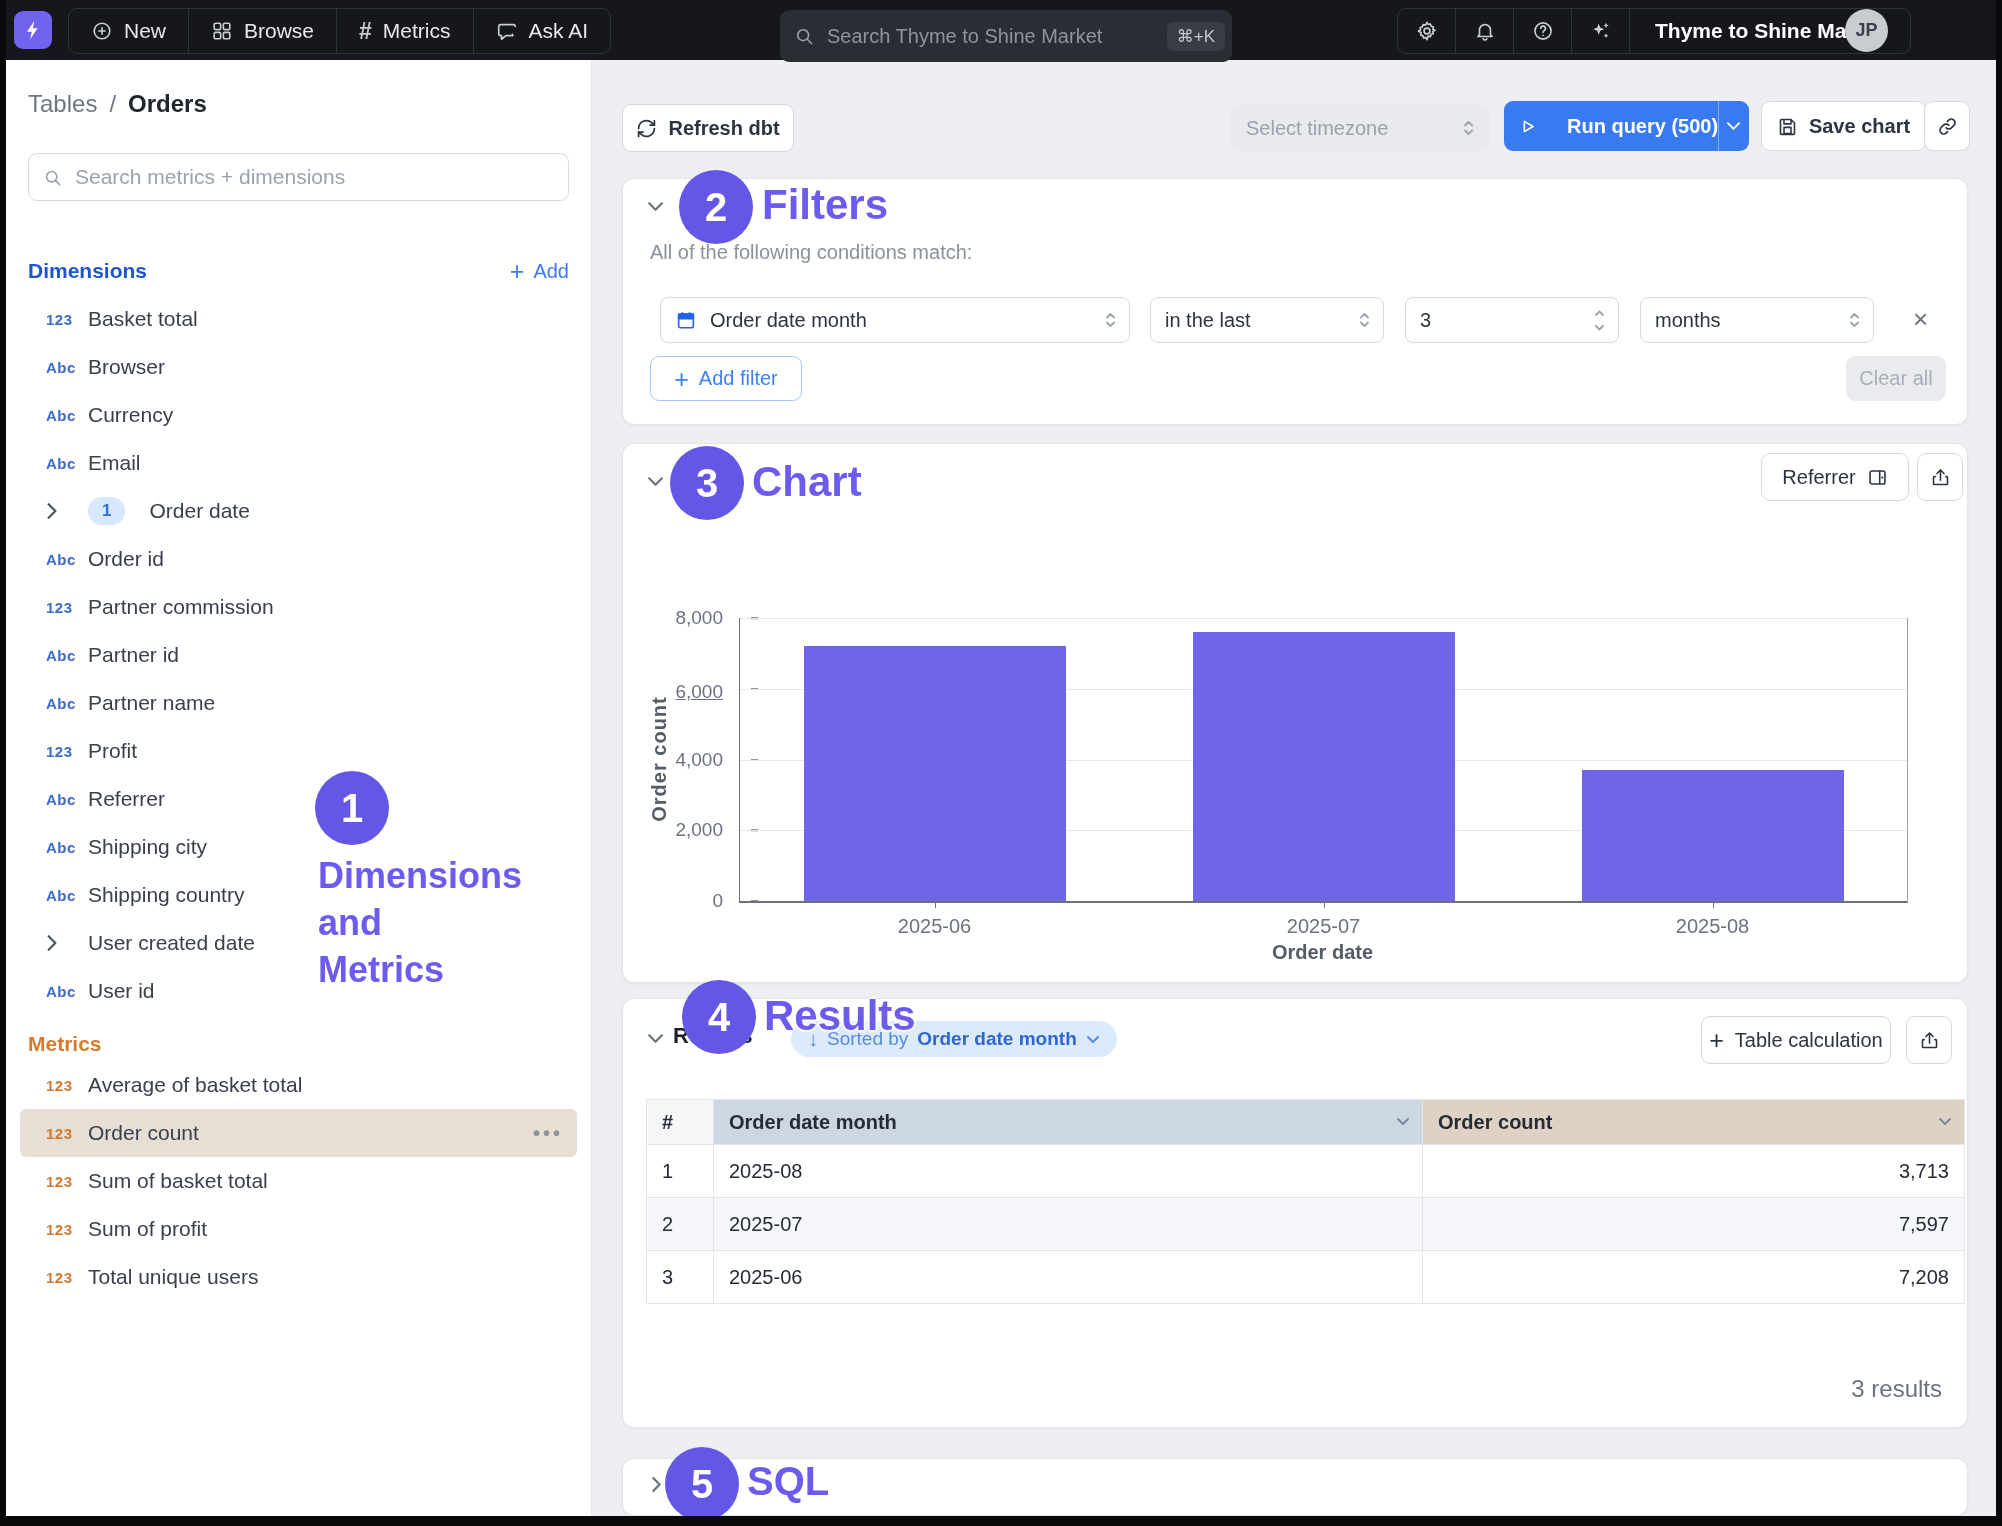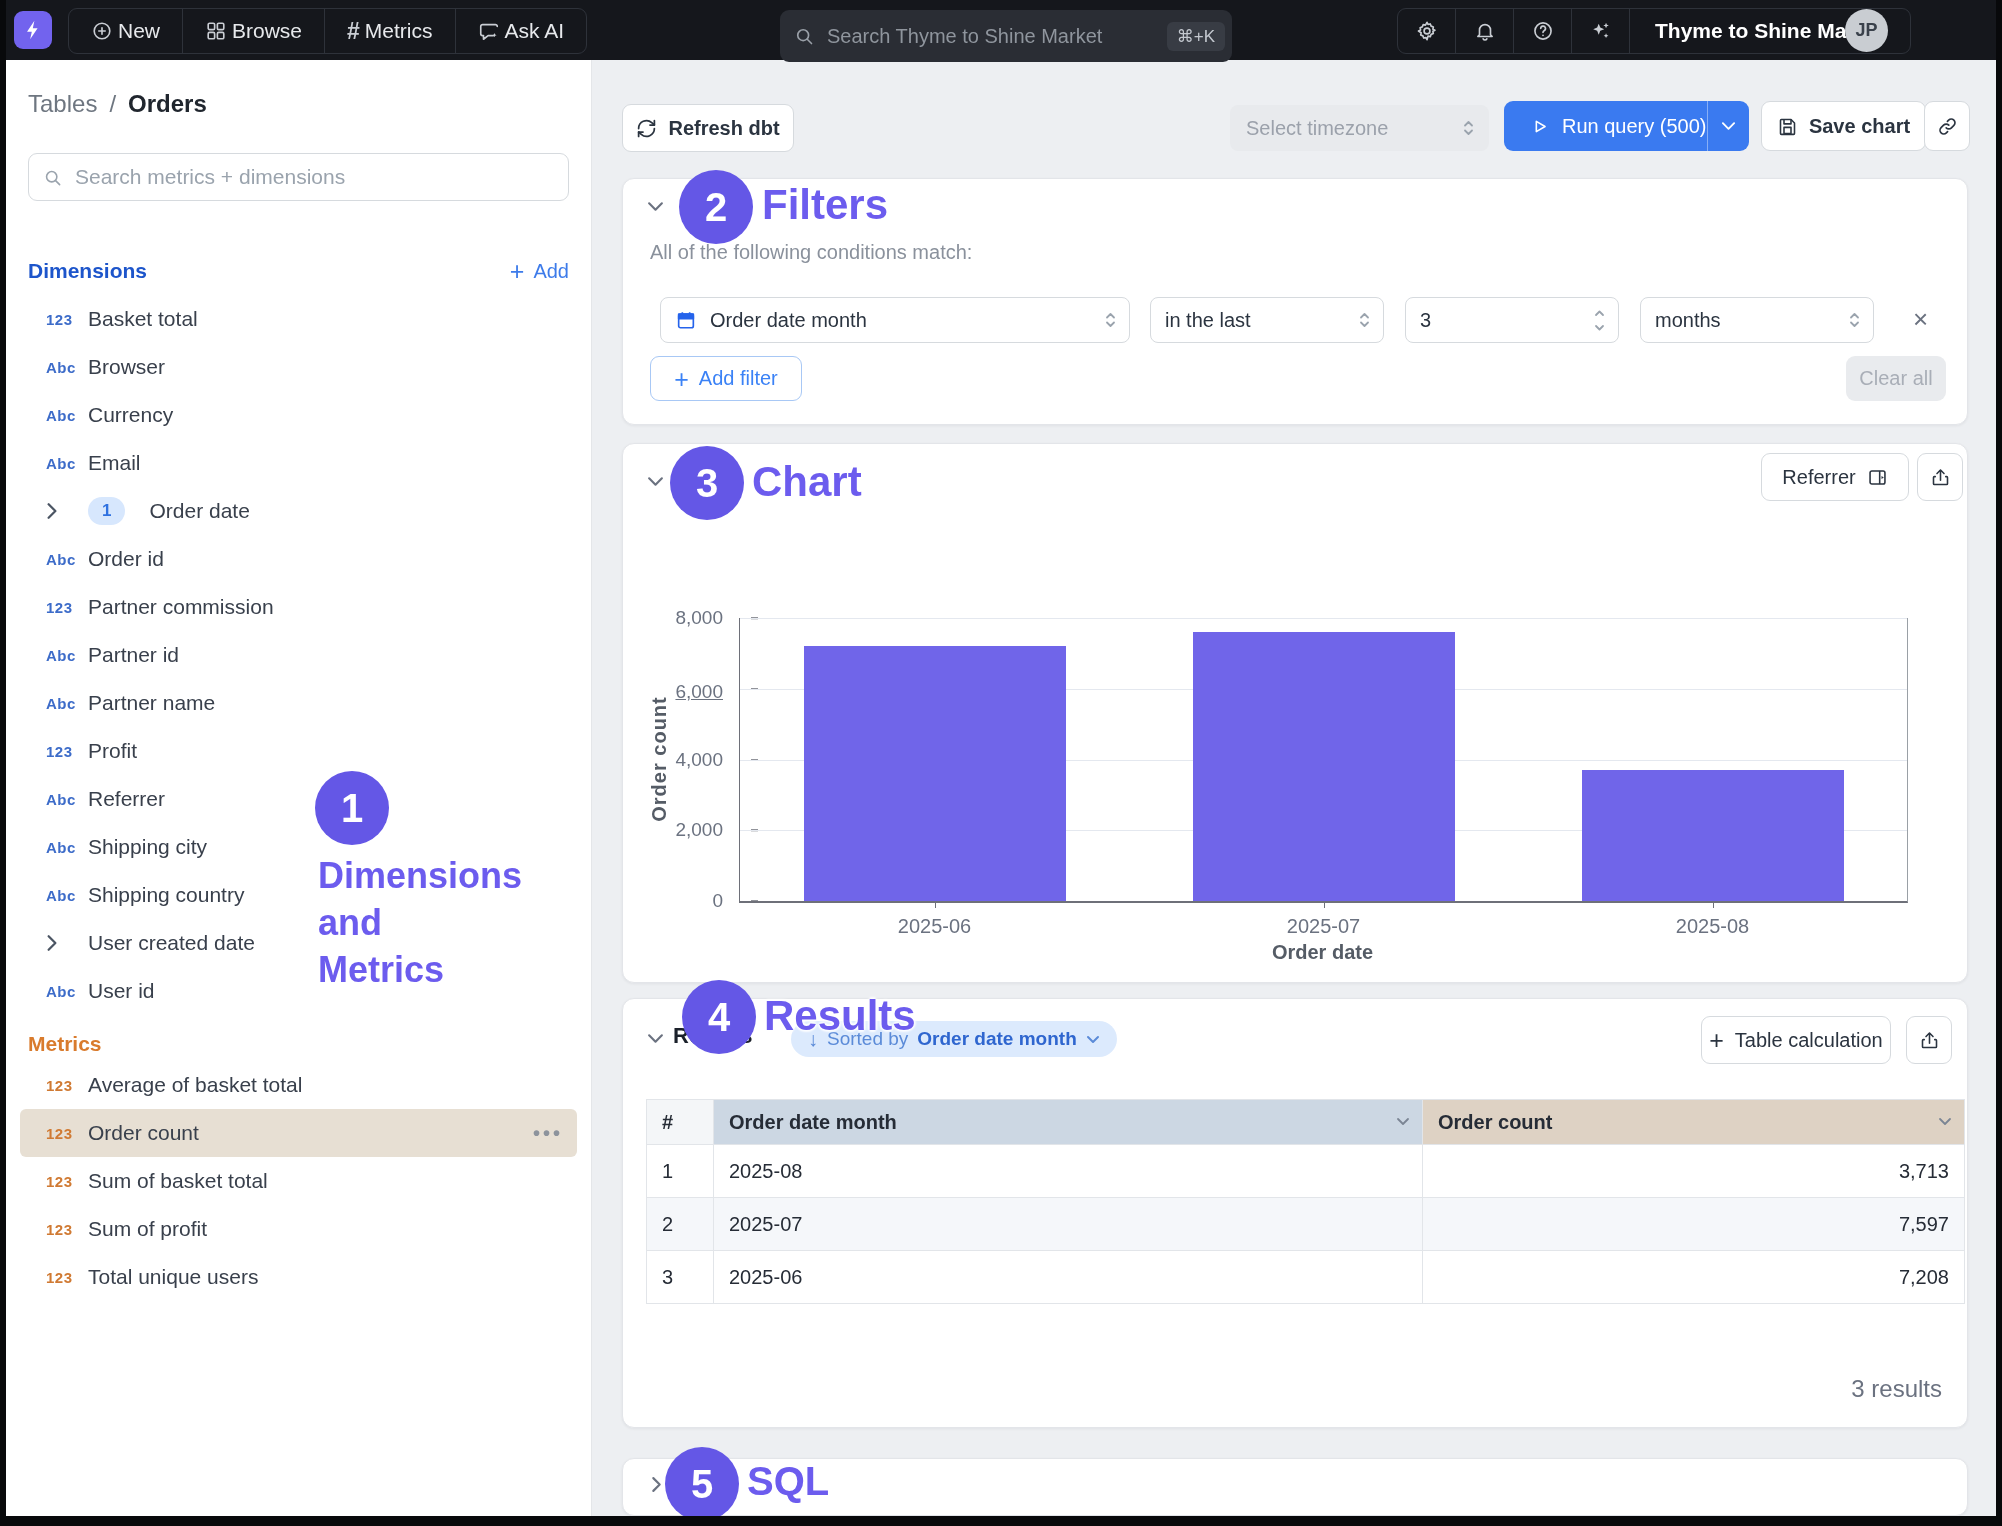--- a/index.html
+++ b/index.html
@@ -8,21 +8,21 @@
     background:#08090b;font-family:"Liberation Sans",sans-serif;
     -webkit-font-smoothing:antialiased;
   }
   svg{display:block}
   
   #navbar{position:absolute;left:0;top:0;width:2002px;height:60px;background:#15171c;z-index:5}
   .logo{position:absolute;left:14px;top:11px;width:38px;height:38px;border-radius:9px;background:#7263ee;
     display:flex;align-items:center;justify-content:center}
   .navgroup{position:absolute;left:68px;top:8px;height:44px;border:1px solid #2e323a;border-radius:9px;
     display:flex;align-items:stretch;overflow:hidden}
-  .navitem{display:flex;align-items:center;gap:5px;padding:0 22px;color:#e7e9ec;font-size:21px;font-weight:500;cursor:default}
+  .navitem{display:flex;align-items:center;gap:11px;padding:0 22px;color:#e7e9ec;font-size:21px;font-weight:500;cursor:default}
   .navitem + .navitem{border-left:1px solid #2e323a}
   .nav-ic{color:#c9cdd3;display:flex;align-items:center}
   .hash-glyph{font-size:23px;font-weight:600;color:#c9cdd3}
   .nav-search{position:absolute;left:780px;top:10px;width:452px;height:52px;background:#2a2d34;border-radius:9px;
     display:flex;align-items:center;padding:0 7px 0 14px;box-sizing:border-box}
   .nav-search .ph{color:#8f959d;font-size:20px;margin-left:13px;flex:1;white-space:nowrap}
   .kbd{background:#383c44;color:#c3c8cf;font-size:17px;padding:4px 10px;border-radius:6px;white-space:nowrap}
   .rightgroup{position:absolute;left:1397px;top:8px;height:44px;border:1px solid #2e323a;border-radius:9px;display:flex;align-items:stretch;overflow:hidden}
   .icon-cell{width:57px;display:flex;align-items:center;justify-content:center;color:#d3d6db}
   .icon-cell + .icon-cell,.org-cell{border-left:1px solid #2e323a}
@@ -52,21 +52,21 @@
   .badge{background:#d7e7fd;color:#2f71e0;font-weight:700;font-size:17px;border-radius:15px;padding:4px 14px;margin-right:24px;flex:none}
   .dots{margin-left:auto;color:#8d939c;font-size:20px;letter-spacing:3px;font-weight:700}
   
   #main{position:absolute;left:592px;top:60px;width:1404px;height:1456px;background:#edeff2;z-index:1}
   .btn{background:#fff;border:1px solid #d6dade;border-radius:9px;display:flex;align-items:center;justify-content:center;
     gap:11px;font-size:20px;font-weight:600;color:#2b3440;box-sizing:border-box;cursor:pointer}
   #refresh-btn{position:absolute;left:30px;top:44px;width:172px;height:48px}
   #timezone{position:absolute;left:638px;top:45px;width:259px;height:46px;background:#e8eaed;border-radius:8px;
     display:flex;align-items:center;justify-content:space-between;padding:0 14px 0 16px;color:#9ba1ab;font-size:20px;box-sizing:border-box}
   #run-query{position:absolute;left:912px;top:41px;width:245px;height:50px;background:#3a7af0;border-radius:9px;display:flex;color:#fff;overflow:hidden;cursor:pointer}
-  .rq-main{flex:1;display:flex;align-items:center;gap:13px;padding-left:26px;font-size:20px;font-weight:400;white-space:nowrap}
+  .rq-main{flex:1;display:flex;align-items:center;gap:30px;padding-left:14px;font-size:20px;font-weight:700;white-space:nowrap}
   .rq-divider{width:1px;background:rgba(255,255,255,.4)}
   .rq-caret{width:42px;display:flex;align-items:center;justify-content:center}
   #save-chart{position:absolute;left:1169px;top:41px;width:165px;height:50px}
   #link-btn{position:absolute;left:1332px;top:41px;width:46px;height:50px}
   .card{position:absolute;left:30px;width:1346px;background:#fff;border:1px solid #e3e5e9;border-radius:12px;
     box-shadow:0 1px 3px rgba(16,24,40,.06);box-sizing:border-box}
   #filters-card{top:118px;height:247px}
   #chart-card{top:383px;height:540px}
   #results-card{top:938px;height:430px}
   #sql-card{top:1398px;height:58px}

